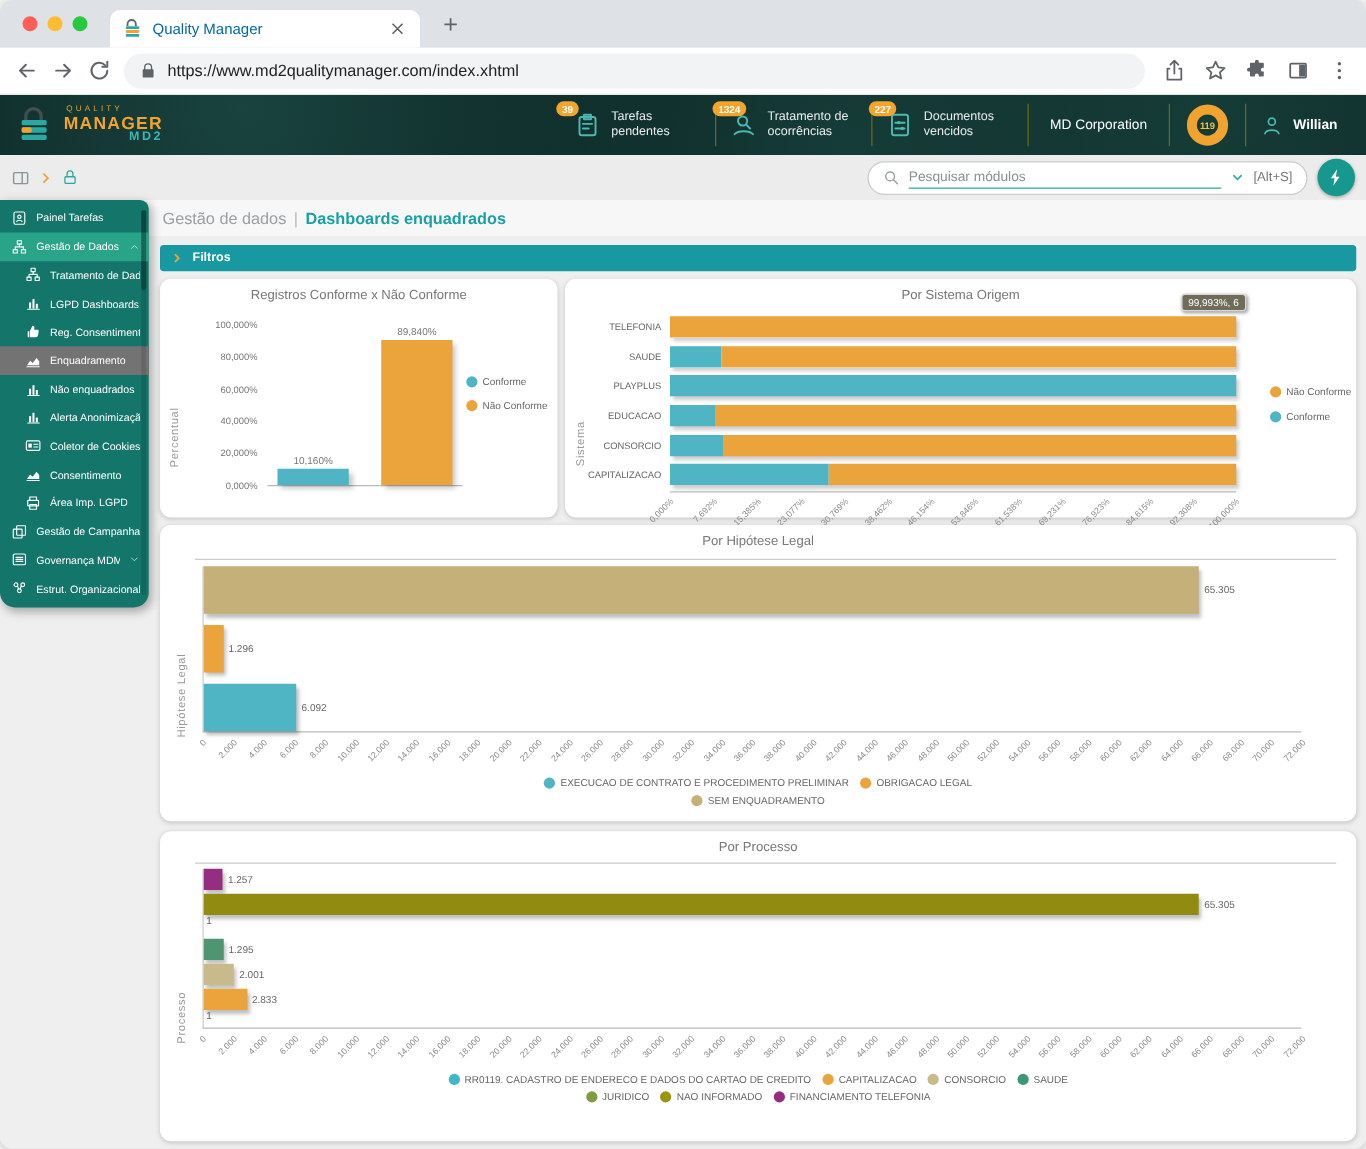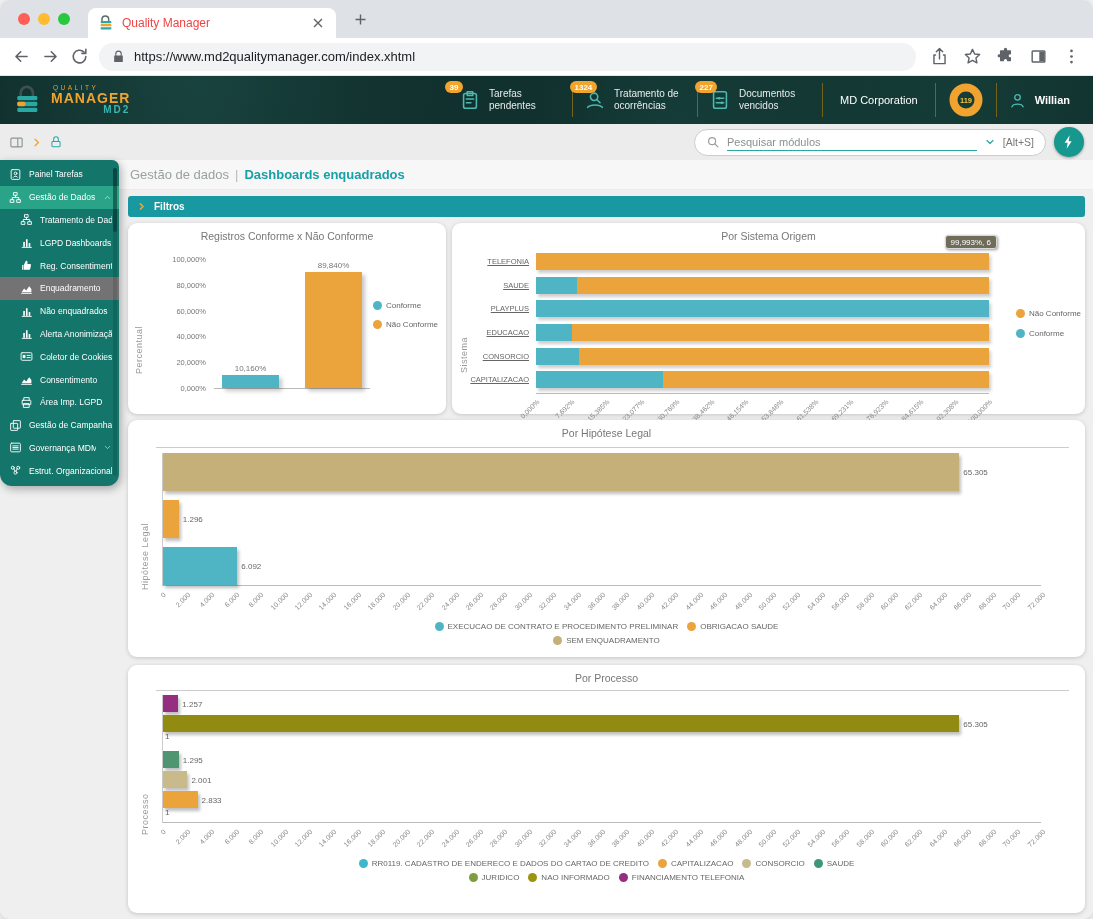--- a/index.html
+++ b/index.html
@@ -7,21 +7,21 @@
   .window { width:1093px; height:919px; position:relative; border-radius:10px; overflow:hidden;
             box-shadow:0 2px 14px rgba(0,0,0,.25); background:#EFEFEF; }
 
   
   .titlebar { height:38px; background:#DEE1E6; position:relative; }
   .lights { position:absolute; left:18px; top:13px; display:flex; gap:8px; }
   .light { width:12px; height:12px; border-radius:50%; border:none; cursor:pointer; }
   .light.red{background:#FF5F57}.light.yellow{background:#FEBC2E}.light.green{background:#28C840}
   .tab { position:absolute; left:88px; top:8px; width:248px; height:30px; background:#fff;
          border-radius:8px 8px 0 0; display:flex; align-items:center; padding:0 10px; gap:8px; cursor:pointer;}
-  .tab-title { flex:1; font-size:12px; color:#ef4444; white-space:nowrap; overflow:hidden; }
+  .tab-title { flex:1; font-size:12px; color:#0369a1; white-space:nowrap; overflow:hidden; }
   .tab-close { color:#5F6368; width:16px; height:16px; cursor:pointer; }
   .newtab { position:absolute; left:352px; top:11px; color:#5F6368; width:17px; height:17px; cursor:pointer;}
   .toolbar { height:38px; background:#FFFFFF; display:flex; align-items:center; padding:0 12px; gap:10px;
              border-bottom:1px solid #E6E6E6; }
   .navic { width:19px; height:19px; color:#5F6368; cursor:pointer; flex:0 0 auto;}
   .urlbar { flex:1; height:28px; background:#F1F3F4; border-radius:14px; display:flex; align-items:center;
             padding:0 13px; gap:9px; cursor:text; }
   .urlbar .lockic { width:13px; height:13px; color:#5F6368; }
   .url-text { font-size:13px; color:#202124; }
   .tb-right { display:flex; align-items:center; gap:14px; margin-left:4px; }
@@ -107,21 +107,21 @@
   .c1-barwrap { width:57px; height:100%; display:flex; flex-direction:column; align-items:center;
                 justify-content:flex-end; }
   .c1-val { font-size:8px; color:#777; margin-bottom:2px; }
   .c1-bar { width:100%; box-shadow:3px 3px 4px rgba(0,0,0,.22); }
   .c1-legend { position:absolute; right:8px; top:78px; display:flex; flex-direction:column; gap:10px; }
 
   
   .c2-ylab { left:7px; top:60px; height:90px; display:flex; align-items:center; }
   .c2-rows { position:absolute; left:0; top:27px; right:96px; height:142px; }
   .c2-row { display:flex; align-items:center; height:23.6px; }
-  .c2-cat { width:84px; text-align:right; padding-right:7px; font-size:7.5px; color:#666; flex:0 0 auto;text-decoration:underline;}
+  .c2-cat { width:84px; text-align:right; padding-right:7px; font-size:7.5px; color:#666; flex:0 0 auto;}
   .c2-track { flex:1; height:17px; display:flex; box-shadow:2px 3px 3px rgba(0,0,0,.2); }
   .c2-baseline { position:absolute; left:84px; right:96px; top:170px; border-top:1px solid #bbb; }
   .c2-xticks { position:absolute; left:84px; right:96px; top:172px; height:34px; }
   .c2-legend { position:absolute; right:4px; top:86px; display:flex; flex-direction:column; gap:11px; }
   .c2-tip { position:absolute; top:12px; right:88px; background:#6F6C5A; border:1px solid #D8D8D8;
             color:#fff; font-size:8px; padding:1.5px 5px; border-radius:3px;
             box-shadow:1px 1px 3px rgba(0,0,0,.4); }
 
   
   .ch-line { position:absolute; left:28px; right:16px; border-top:1px solid #ccc; }
@@ -655,21 +655,21 @@
           </div>
           <div class="legend-block ">
             <div class="inner">
               <div class="legend-row">
                 <div class="legend-item">
                   <span class="ldot" style="background: rgb(79, 181, 197);"></span>
                   <span class="llab">EXECUCAO DE CONTRATO E PROCEDIMENTO PRELIMINAR</span>
                 </div>
                 <div class="legend-item">
                   <span class="ldot" style="background: rgb(235, 163, 60);"></span>
-                  <span class="llab">OBRIGACAO SAUDE</span>
+                  <span class="llab">OBRIGACAO LEGAL</span>
                 </div>
               </div>
               <div class="legend-row">
                 <div class="legend-item">
                   <span class="ldot" style="background: rgb(196, 176, 120);"></span>
                   <span class="llab">SEM ENQUADRAMENTO</span>
                 </div>
               </div>
             </div>
           </div>

